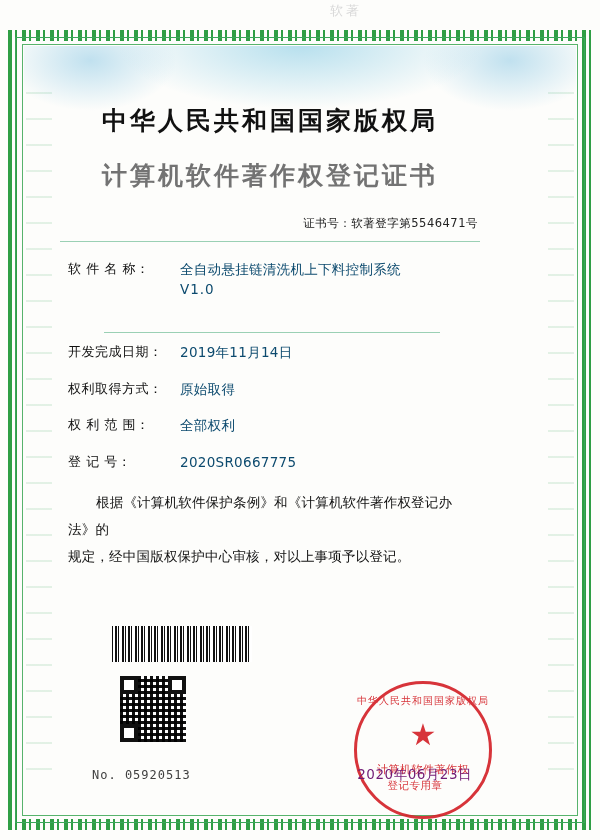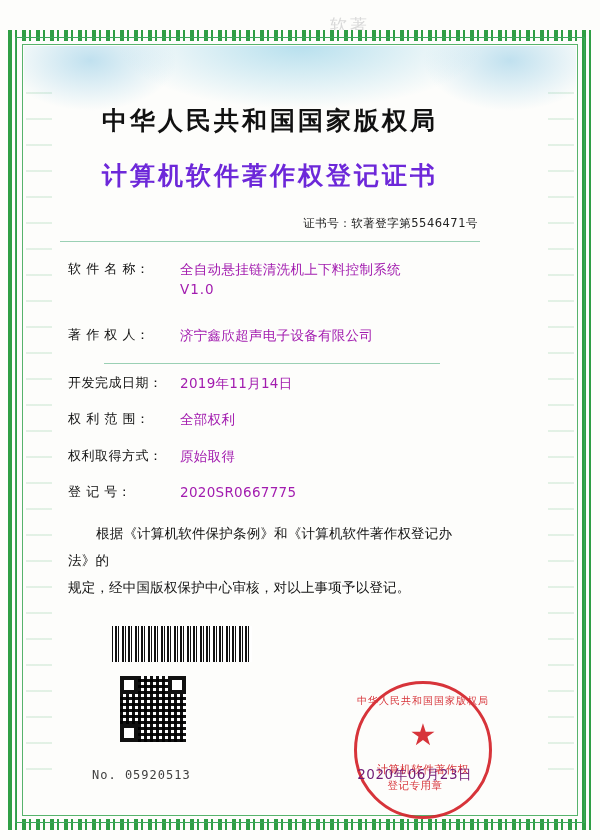--- a/index.html
+++ b/index.html
@@ -23,26 +23,25 @@
     width: 600px;
     height: 840px;
     background: #fdfdfb;
   }
 
   
   .watermark {
     position: absolute;
     top: 2px;
     left: 330px;
-    font-size: 17px;
+    font-size: 13px;
     color: #d9d9d9;
     letter-spacing: 3px;
     font-family: "DejaVu Sans", sans-serif;
     user-select: none;
-    margin-top: 12px;
   }
 
   
   .border-frame {
     position: absolute;
     left: 8px; top: 30px;
     width: 584px;
     height: 800px;
     box-sizing: border-box;
     border: 11px solid transparent;
@@ -99,21 +98,21 @@
     letter-spacing: 3px;
     color: #111;
     margin-top: 58px;
   }
   .title-sub {
     text-align: center;
     font-family: "DejaVu Serif", "Liberation Serif", serif;
     font-size: 25px;
     font-weight: bold;
     letter-spacing: 3px;
-    color: #6d28d9;
+    color: #737373;
     margin-top: 22px;
   }
 
   .cert-no {
     text-align: right;
     padding-right: 38px;
     margin-top: 24px;
     font-size: 11.5px;
     color: #222;
     letter-spacing: .5px;
@@ -139,21 +138,21 @@
   .field-label {
     width: 112px;
     flex: 0 0 112px;
     font-size: 13px;
     color: #111;
     letter-spacing: .5px;
     white-space: pre;
   }
   .field-value {
     font-size: 13.5px;
-    color: #a21caf;
+    color: #0c4a6e;
     letter-spacing: .3px;
     line-height: 1.45;
   }
   .field-value .ver {
     display: block;
     letter-spacing: 1px;
   }
 
   .gap-block { height: 10px; }
 
@@ -327,42 +326,38 @@
       <div class="field-row">
         <div class="field-label">软 件 名 称：</div>
         <div class="field-value">
           <span>全自动悬挂链清洗机上下料控制系统</span>
           <span class="ver">V1.0</span>
         </div>
       </div>
 
       <div class="gap-block"></div>
 
-      <div class="field-row">
-        <div class="field-label">著 作 权 人：</div>
-        <div class="field-value">济宁鑫欣超声电子设备有限公司</div>
-      </div>
 
       <div class="divider2"></div>
       <div class="gap-block"></div>
 
       <div class="field-row">
         <div class="field-label">开发完成日期：</div>
         <div class="field-value">2019年11月14日</div>
       </div>
 
 
       <div class="field-row">
+        <div class="field-label">权利取得方式：</div>
+        <div class="field-value">原始取得</div>
+      </div>
+
+      <div class="field-row">
         <div class="field-label">权 利 范 围：</div>
         <div class="field-value">全部权利</div>
-      </div>
-
-      <div class="field-row">
-        <div class="field-label">权利取得方式：</div>
-        <div class="field-value">原始取得</div>
       </div>
 
       <div class="field-row">
         <div class="field-label">登 记 号：</div>
         <div class="field-value">2020SR0667775</div>
       </div>
 
     </div>
 
     <div class="statement">

